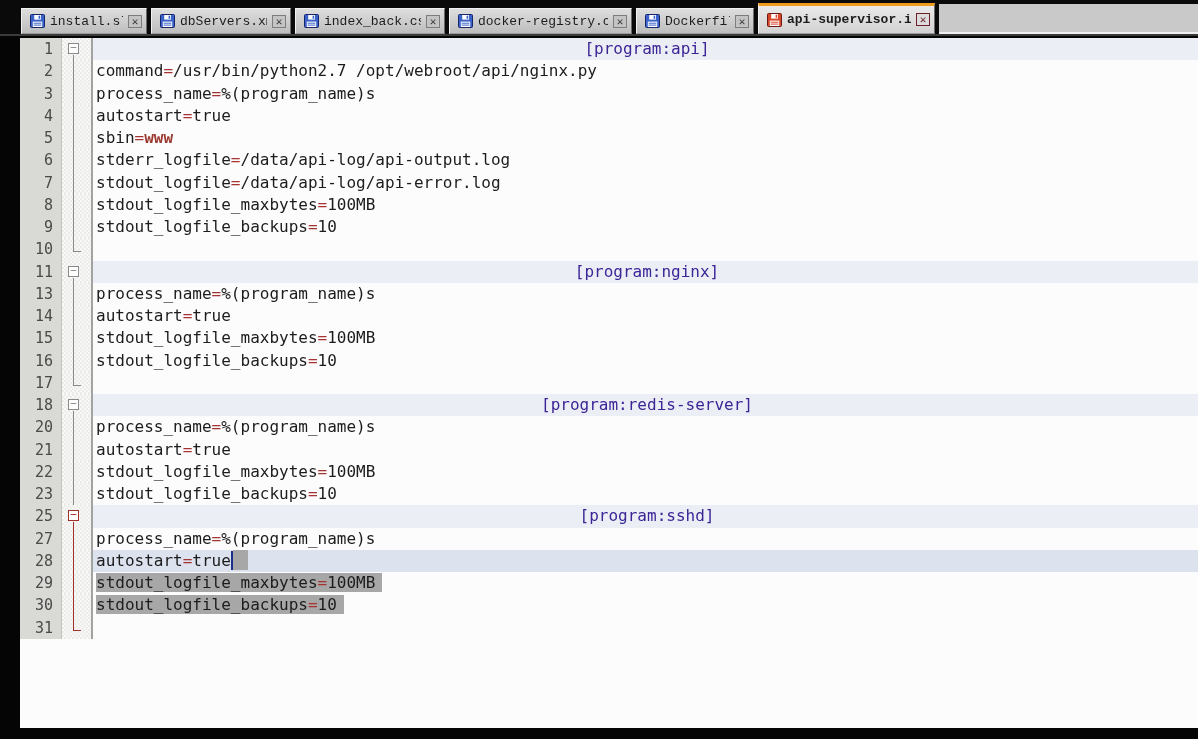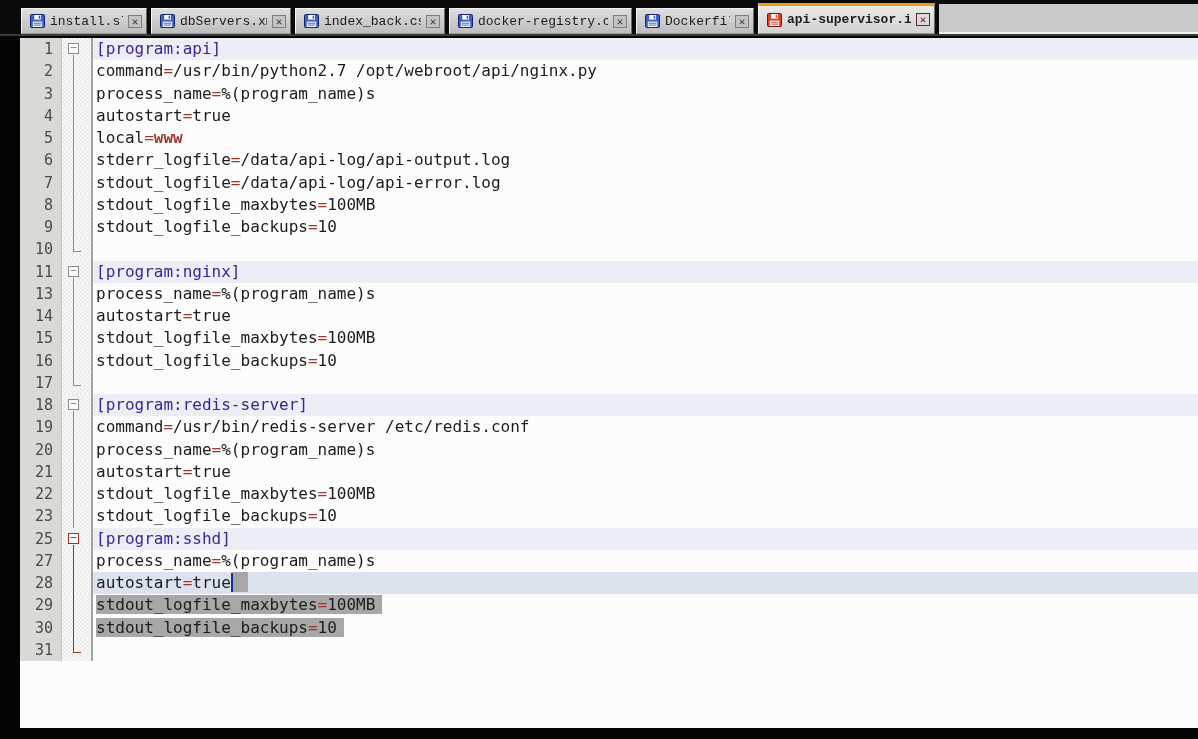--- a/index.html
+++ b/index.html
@@ -35,21 +35,21 @@
         border-right:2px solid #a2a2a0;}
   .fbox{position:absolute;top:5px;left:6px;width:11px;height:11px;background:#fdfdfd;
         border:1px solid var(--fc);box-sizing:border-box;color:var(--fc);
         font-size:11px;line-height:8px;text-align:center;cursor:pointer;}
   .stem{position:absolute;left:11px;width:1px;background:var(--fc);}
   .stem.s-start{top:17px;bottom:0;}
   .stem.s-mid{top:0;bottom:0;}
   .stem.s-end{top:0;height:13px;}
   .foot{position:absolute;left:11px;top:13px;width:8px;height:1px;background:var(--fc);}
   .code{flex:1;font-size:16px;line-height:22.25px;white-space:pre;padding-left:3px;color:var(--code-text);}
-  .code.hdr{background:var(--header-line-bg);}
+  .code.hdr{background:var(--header-line-bg);text-align:center;}
   .code.cur{background:var(--current-line-bg);}
   .sec{color:var(--section-text);}
   .eq{color:var(--equals-red);}
   .mar{color:var(--value-maroon);font-weight:bold;}
   .selbg{background:var(--selection-bg);padding-right:7px;}
   .cursor{display:inline-block;width:2px;height:19px;background:#1a2e8a;vertical-align:text-bottom;}
   .eolsel{display:inline-block;width:15px;height:20px;background:var(--selection-bg);vertical-align:text-bottom;}
 </style>
 </head>
 <body>
@@ -171,21 +171,21 @@
         <div class="fold" style="--fc: #8a8a8a;">
           <div class="stem s-mid"></div>
         </div>
         <div class="code"><span>autostart</span><span class="eq">=</span><span>true</span></div>
       </div>
       <div class="row">
         <div class="num">5</div>
         <div class="fold" style="--fc: #8a8a8a;">
           <div class="stem s-mid"></div>
         </div>
-        <div class="code"><span>local</span><span class="eq">=</span><span class="mar">www</span></div>
+        <div class="code"><span>sbin</span><span class="eq">=</span><span class="mar">www</span></div>
       </div>
       <div class="row">
         <div class="num">6</div>
         <div class="fold" style="--fc: #8a8a8a;">
           <div class="stem s-mid"></div>
         </div>
         <div class="code"><span>stderr_logfile</span><span class="eq">=</span><span>/data/api-log/api-output.log</span></div>
       </div>
       <div class="row">
         <div class="num">7</div>
@@ -260,27 +260,20 @@
         </div>
         <div class="code"></div>
       </div>
       <div class="row">
         <div class="num">18</div>
         <div class="fold" style="--fc: #8a8a8a;">
           <div class="fbox">−</div>
           <div class="stem s-start"></div>
         </div>
         <div class="code hdr"><span class="sec">[program:redis-server]</span></div>
-      </div>
-      <div class="row">
-        <div class="num">19</div>
-        <div class="fold" style="--fc: #8a8a8a;">
-          <div class="stem s-mid"></div>
-        </div>
-        <div class="code"><span>command</span><span class="eq">=</span><span>/usr/bin/redis-server /etc/redis.conf</span></div>
       </div>
       <div class="row">
         <div class="num">20</div>
         <div class="fold" style="--fc: #8a8a8a;">
           <div class="stem s-mid"></div>
         </div>
         <div class="code"><span>process_name</span><span class="eq">=</span><span>%(program_name)s</span></div>
       </div>
       <div class="row">
         <div class="num">21</div>

